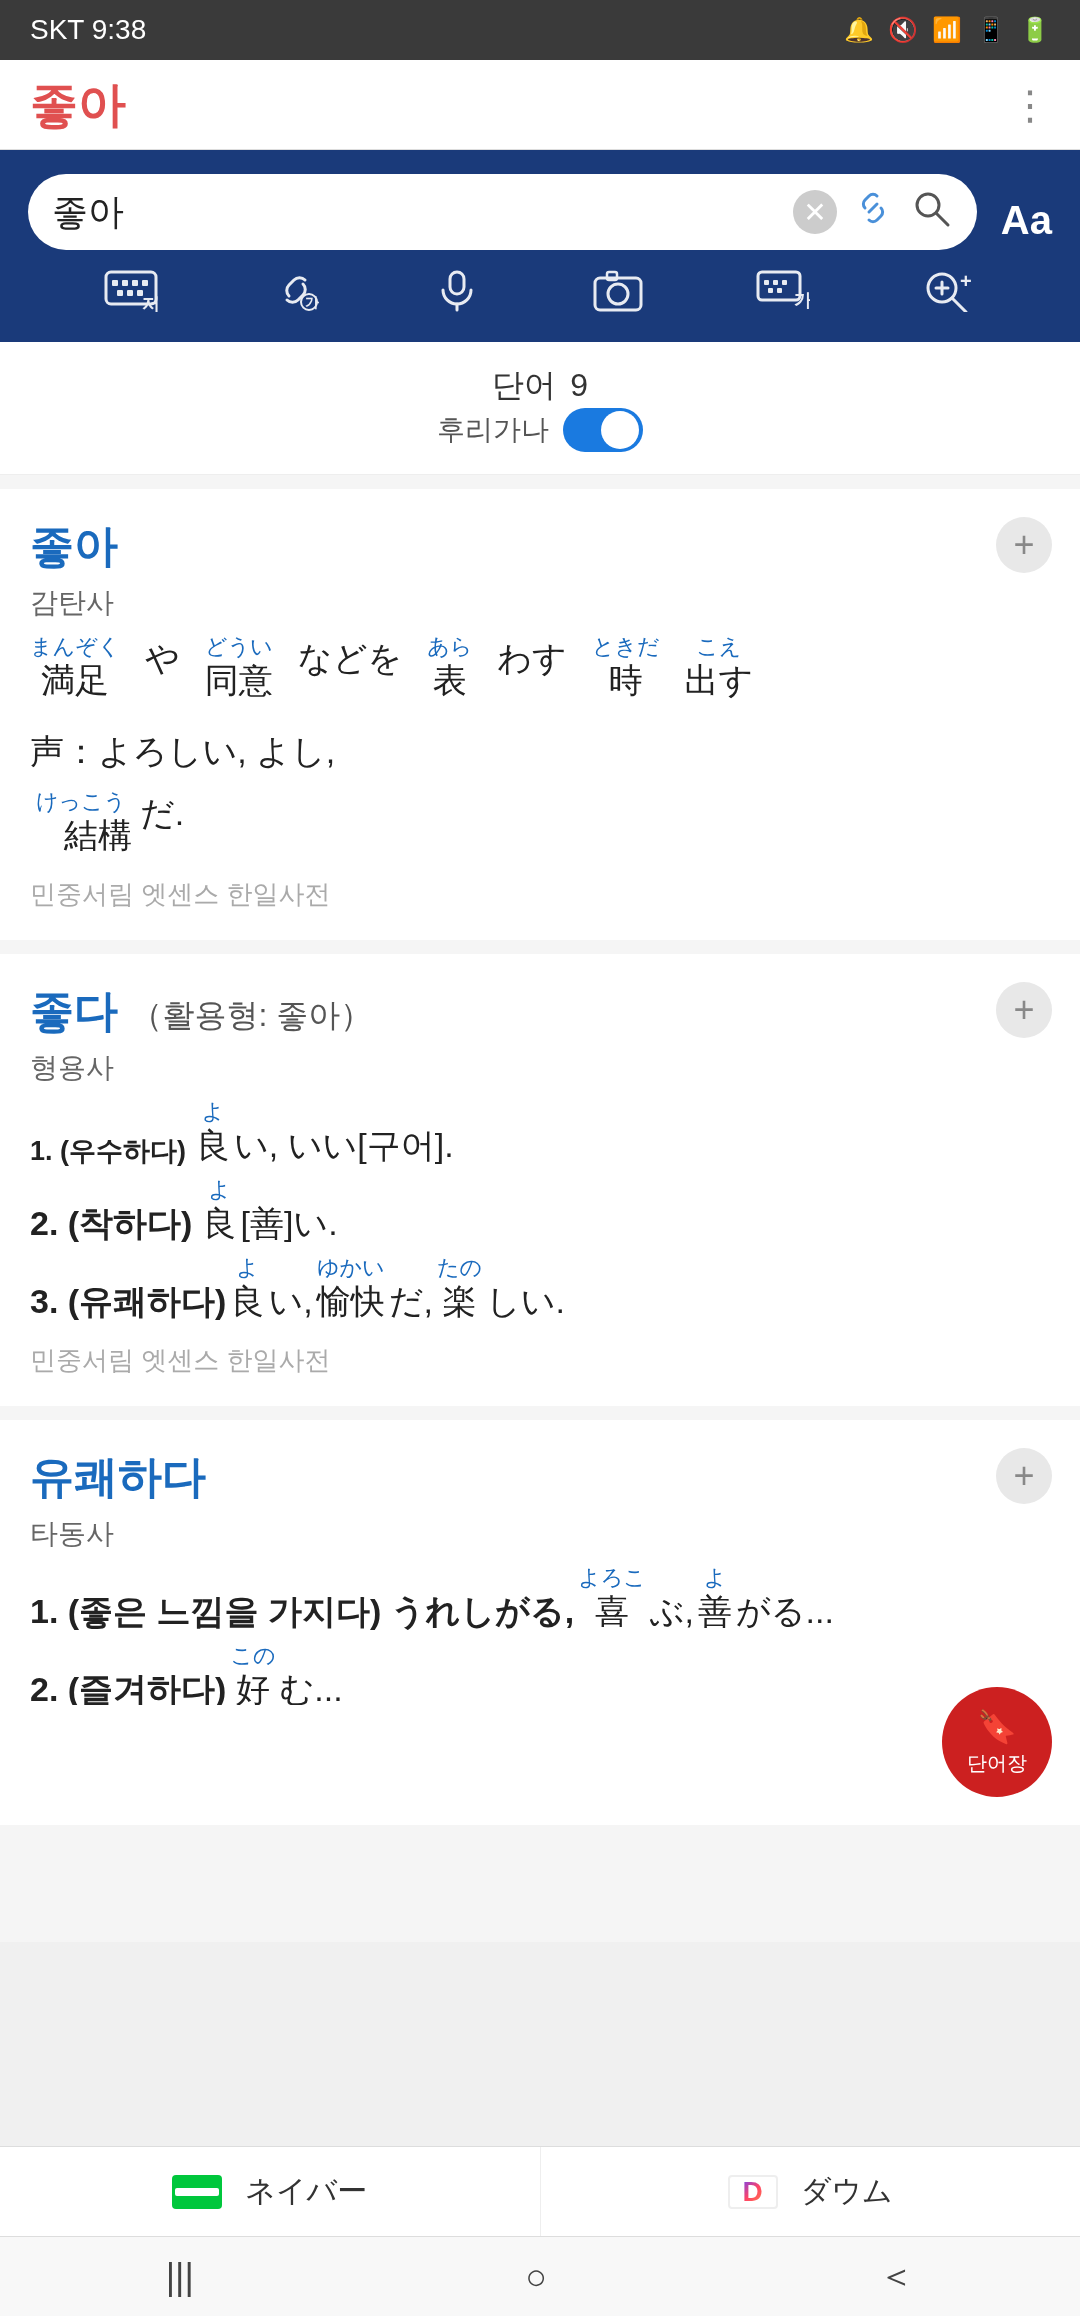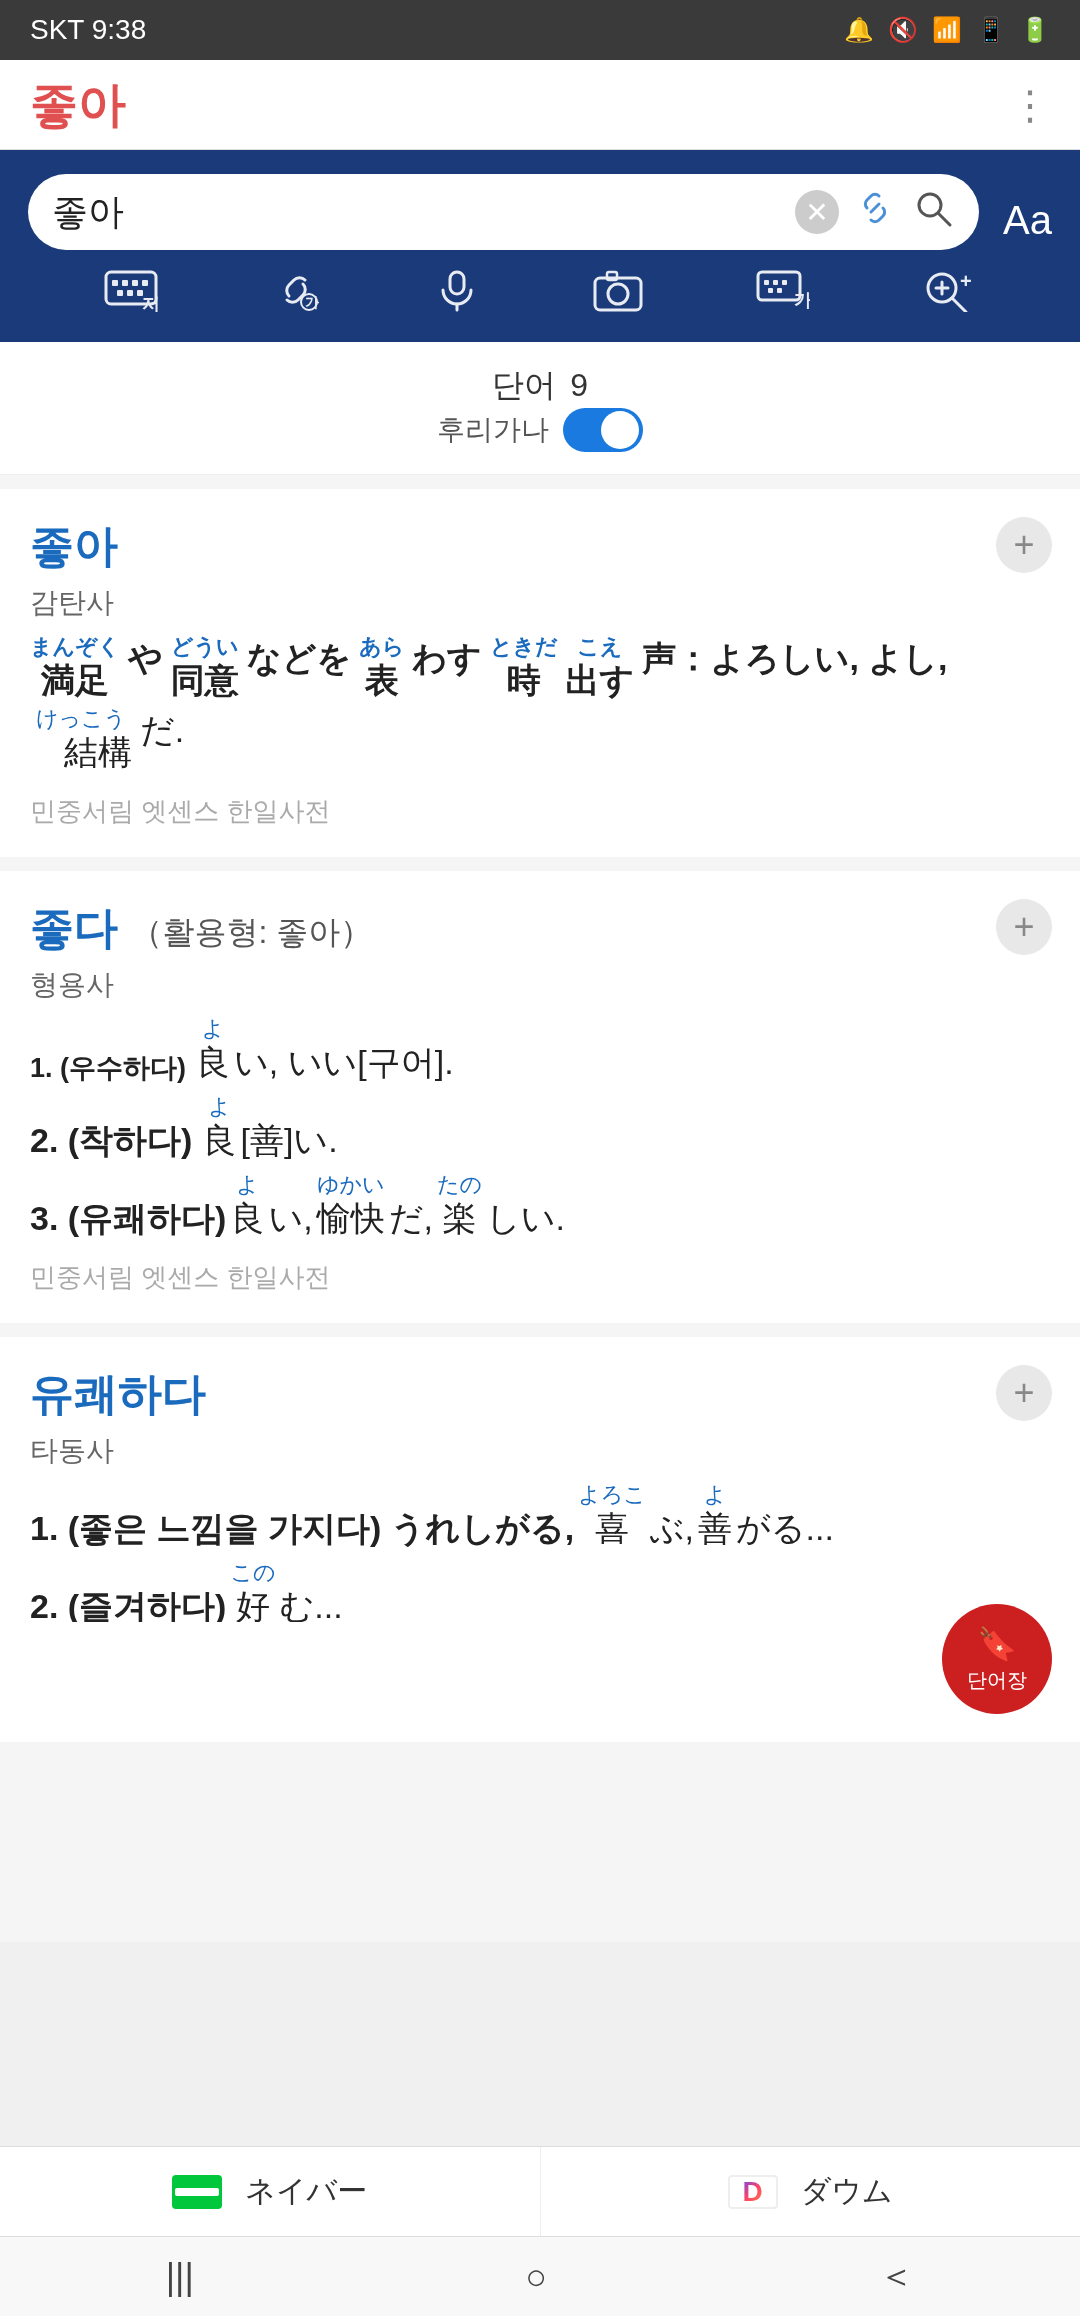--- a/index.html
+++ b/index.html
@@ -99,21 +99,21 @@
       color: #4a90d9;
       font-size: 36px;
     }
     .search-icon-btn {
       color: #555;
       font-size: 38px;
     }
     .font-btn {
       color: white;
       font-size: 40px;
-      font-weight: 400;
+      font-weight: 700;
       margin-left: 8px;
       margin-top: 16px;
     }
 
     
     .tools-row {
       display: flex;
       align-items: center;
       justify-content: space-around;
       margin-top: 18px;
@@ -470,21 +470,21 @@
     </div>
   </div>
 
   <div class="entry-card">
     <div class="add-btn">
       <span>+</span>
     </div>
     <div class="entry-word">좋아</div>
     <div class="entry-pos">감탄사</div>
 
-    <div style="display:flex; flex-wrap:wrap; gap:8px; margin-bottom:4px;font-weight:bold;">
+    <div style="display:flex; flex-wrap:wrap; gap:25px; margin-bottom:16px;">
       <div class="ruby-wrap">
         <span class="ruby-top">まんぞく</span>
         <span class="ruby-base">満足</span>
       </div>
       <span class="ruby-base">や</span>
       <div class="ruby-wrap">
         <span class="ruby-top">どうい</span>
         <span class="ruby-base">同意</span>
       </div>
       <span class="ruby-base">などを</span>

